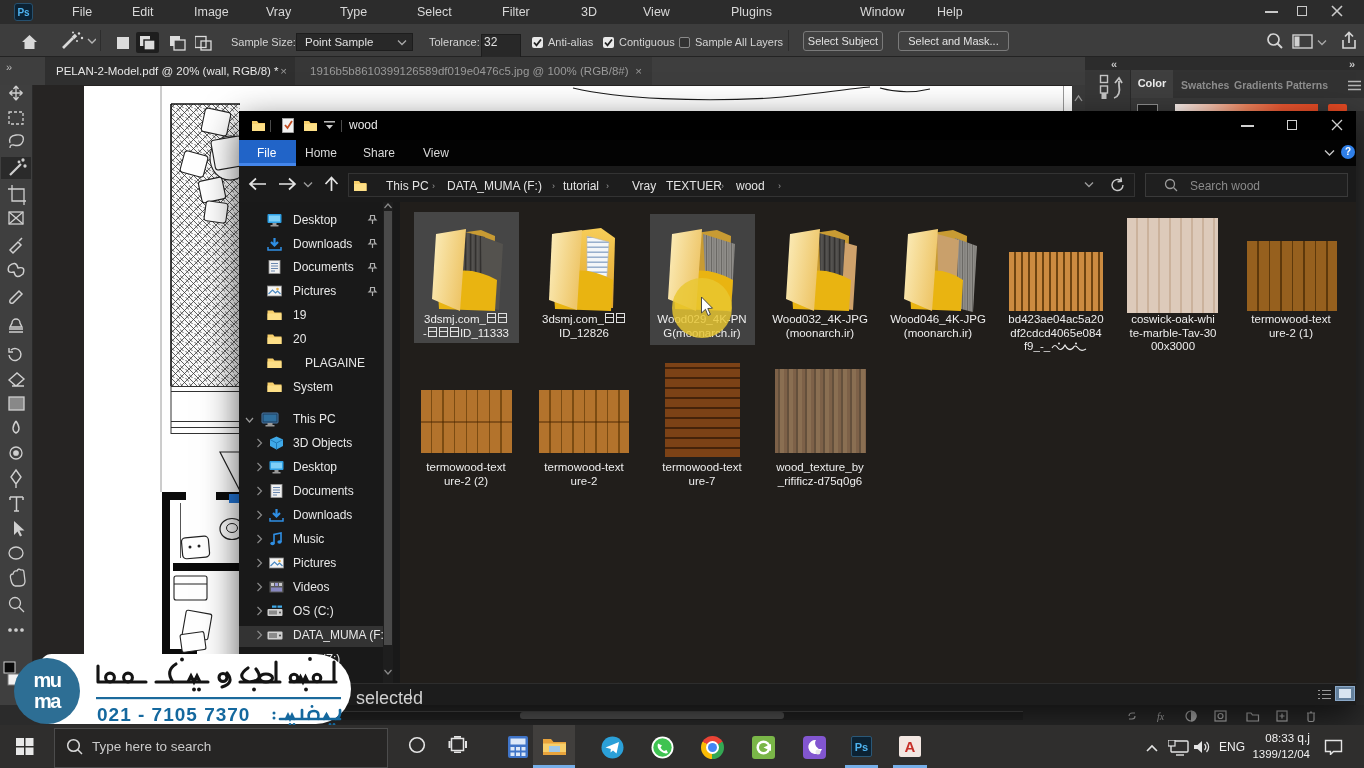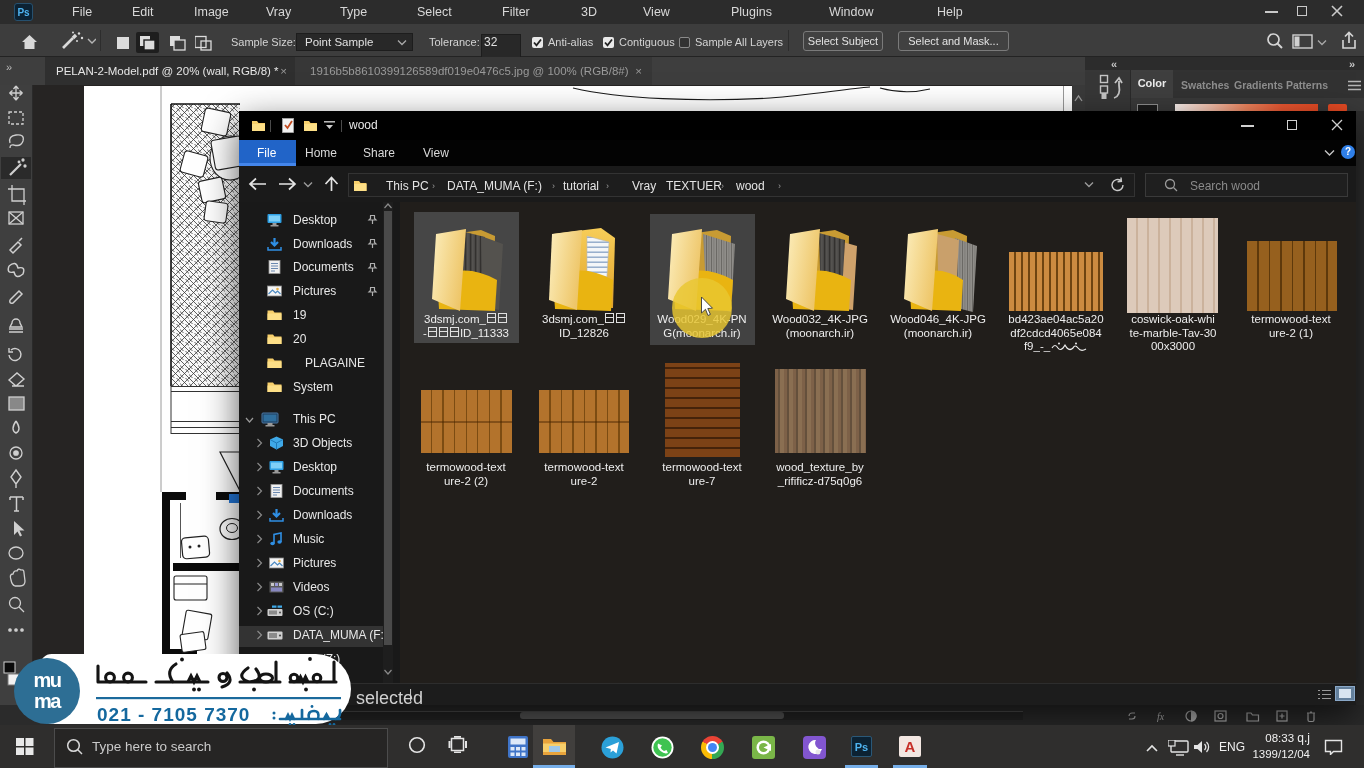--- a/index.html
+++ b/index.html
@@ -56,21 +56,21 @@
     <span class="mi" style="left:72px;">File</span>
     <span class="mi" style="left:132px;">Edit</span>
     <span class="mi" style="left:194px;">Image</span>
     <span class="mi" style="left:266px;">Vray</span>
     <span class="mi" style="left:340px;">Type</span>
     <span class="mi" style="left:417px;">Select</span>
     <span class="mi" style="left:502px;">Filter</span>
     <span class="mi" style="left:581px;">3D</span>
     <span class="mi" style="left:643px;">View</span>
     <span class="mi" style="left:731px;">Plugins</span>
-    <span class="mi" style="left:829px;">Window</span>
+    <span class="mi" style="left:860px;">Window</span>
     <span class="mi" style="left:937px;">Help</span>
     <div class="abs" style="left:1265px;top:11px;width:13px;height:2px;background:#c9c9c9;"></div>
     <div class="abs" style="left:1297px;top:6px;width:10px;height:10px;border:1.5px solid #c9c9c9;"></div>
     <svg class="abs" style="left:1330px;top:4px;" width="14" height="14">
         <path d="M2,2 L12,12 M12,2 L2,12" stroke="#c9c9c9" stroke-width="1.6"></path>
       </svg>
   </div>
 
   <div id="optbar" class="abs">
     <svg class="abs" style="left:21px;top:10px;" width="17" height="16">

